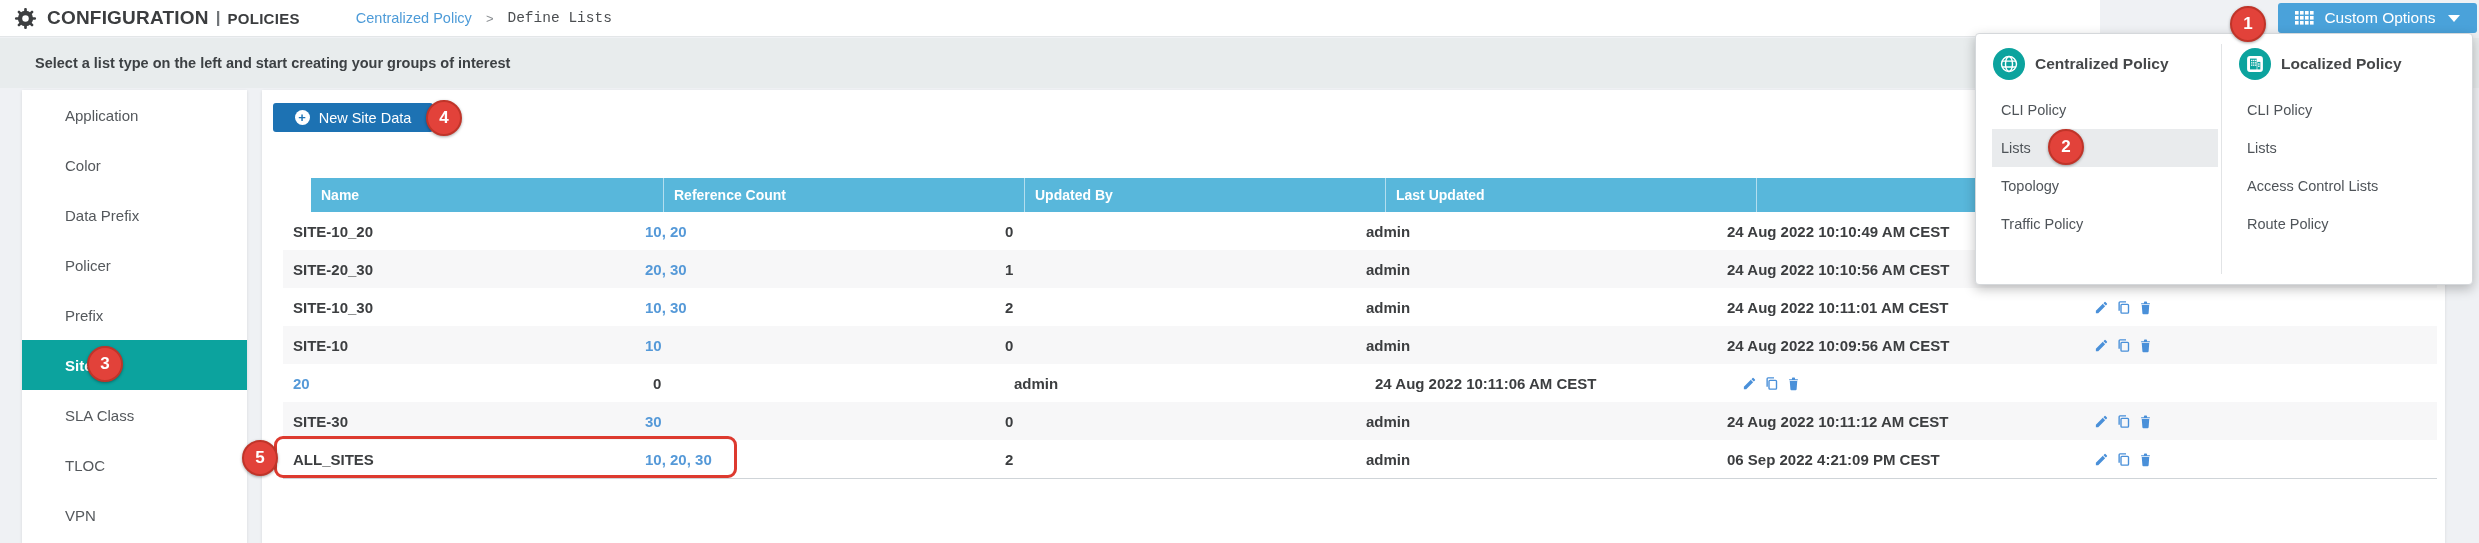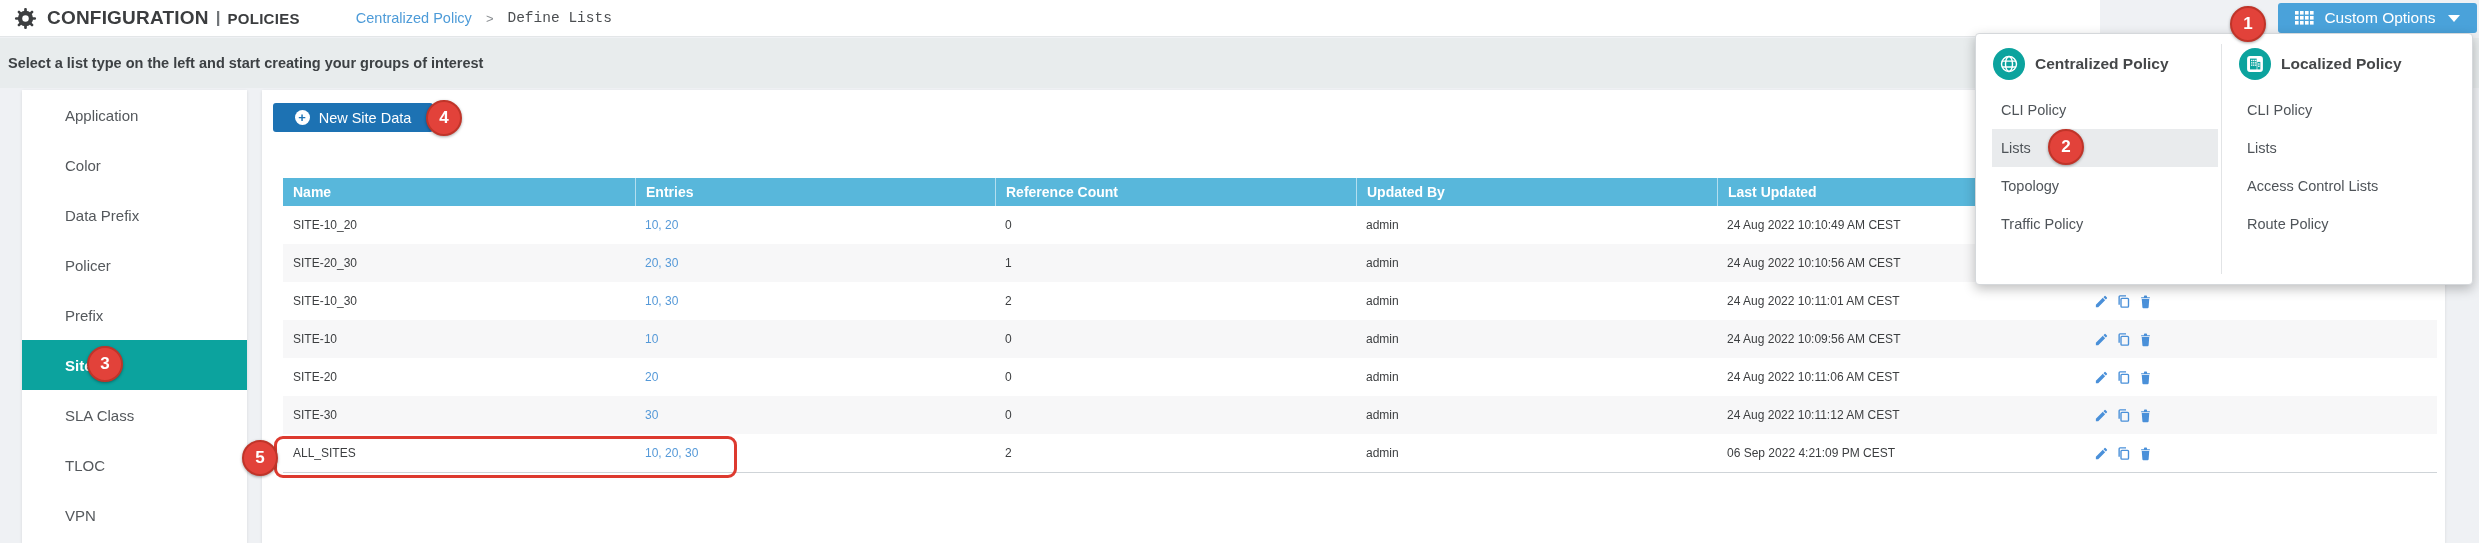--- a/index.html
+++ b/index.html
@@ -22,21 +22,21 @@
   .pipe{color:#6f7377;font-size:17px;margin:0 7px;font-weight:bold;}
   .app-subsection{font-size:15px;font-weight:bold;color:#3b3d3f;letter-spacing:.3px;}
   .breadcrumb{display:flex;align-items:center;margin-left:56px;font-size:14.5px;}
   .bc-link{color:#4d9bd8;cursor:pointer;}
   .bc-sep{color:#8a8e92;margin:0 14px;font-size:13px;}
   .bc-current{color:#4b4e51;font-family:Liberation Mono, monospace;}
   
   .subtitlebar{
     position:absolute;left:0;top:38px;width:2479px;height:50px;
     background:#e8eced;display:flex;align-items:center;
-    padding-left:8px;box-sizing:border-box;
+    padding-left:35px;box-sizing:border-box;
     font-size:14.5px;font-weight:bold;color:#3d4144;
   }
   
   .sidebar{
     position:absolute;left:22px;top:90px;width:225px;height:453px;
     background:#ffffff;box-shadow:0 1px 3px rgba(0,0,0,.10);
   }
   .sb-item{
     height:50px;display:flex;align-items:center;
     padding-left:43px;box-sizing:border-box;
@@ -54,33 +54,33 @@
     display:flex;align-items:center;justify-content:center;gap:9px;
     color:#fff;font-size:14.5px;cursor:pointer;z-index:3;
   }
   .plus-circle{
     width:15px;height:15px;border-radius:50%;background:#ffffff;
     color:#1d72b3;font-size:13px;font-weight:bold;line-height:15px;
     text-align:center;flex:0 0 auto;
   }
   
   .table{position:absolute;left:283px;top:178px;width:2154px;}
-  .thead{display:flex;height:28px;background:#58b7db;}
+  .thead{display:flex;height:34px;background:#58b7db;margin-left:28px;}
   .th{
     display:flex;align-items:center;padding-left:10px;box-sizing:border-box;
     color:#ffffff;font-size:14px;font-weight:bold;
     border-left:1px solid rgba(255,255,255,.55);
   }
   .th:first-child{border-left:none;}
   .tbody{border-bottom:1px solid #cfd4d8;}
   .tr{display:flex;height:38px;background:#ffffff;}
   .tr.alt{background:#f7f7f8;}
   .td{
     display:flex;align-items:center;padding-left:10px;box-sizing:border-box;
-    font-size:12px;color:#3c3e40;white-space:nowrap;overflow:hidden;
+    font-size:15px;color:#3c3e40;white-space:nowrap;overflow:hidden;font-weight:bold;
   }
   .td.link{color:#5599d8;cursor:pointer;}
   .c0{width:352px;}.c1{width:360px;}.c2{width:361px;}.c3{width:361px;}.c4{width:371px;}
   .c5{flex:1;}
   .actions{gap:7px;padding-left:6px;}
   .action-icon{width:15px;height:15px;cursor:pointer;flex:0 0 auto;}
   
   .custom-options-btn{
     position:absolute;left:2278px;top:3px;width:199px;height:30px;
     background:#4aa2da;border-radius:3px;z-index:3;
@@ -196,21 +196,20 @@
 <div class="main-panel"></div>
 
 <div class="new-list-btn">
   <span class="plus-circle">+</span>
   <span>New Site Data</span>
 </div>
 
 <div class="table">
   <div class="thead">
       <div class="th c0">Name</div>
-      <div class="th c1">Entries</div>
       <div class="th c2">Reference Count</div>
       <div class="th c3">Updated By</div>
       <div class="th c4">Last Updated</div>
       <div class="th c5"></div>
     </div>
   <div class="tbody">
       <div class="tr">
         <div class="td c0">SITE-10_20</div>
         <div class="td c1 link">10, 20</div>
         <div class="td c2">0</div>
@@ -280,21 +279,20 @@
   <svg class="action-icon" viewBox="0 0 24 24" fill="none" stroke="#4a90d9" stroke-width="2.2">
             <rect x="8" y="7" width="12" height="14" rx="1.5"></rect>
             <path d="M5 17V4.5A1.5 1.5 0 0 1 6.5 3H16"></path>
           </svg>
   <svg class="action-icon" viewBox="0 0 24 24" fill="#4a90d9">
             <path d="M6 8h12l-1 13.2a1.6 1.6 0 0 1-1.6 1.4H8.6A1.6 1.6 0 0 1 7 21.2L6 8zM9.5 3.8A1.3 1.3 0 0 1 10.8 2.5h2.4a1.3 1.3 0 0 1 1.3 1.3V5H19v1.8H5V5h4.5V3.8z"></path>
           </svg>
 </div>
       </div>
       <div class="tr">
-        <div class="td c0">SITE-20</div>
         <div class="td c1 link">20</div>
         <div class="td c2">0</div>
         <div class="td c3">admin</div>
         <div class="td c4">24 Aug 2022 10:11:06 AM CEST</div>
         <div class="td c5 actions">
   <svg class="action-icon" viewBox="0 0 24 24" fill="#4a90d9">
             <path d="M3 17.25V21h3.75L17.81 9.94l-3.75-3.75L3 17.25zM20.71 7.04a1 1 0 0 0 0-1.41l-2.34-2.34a1 1 0 0 0-1.41 0l-1.83 1.83 3.75 3.75 1.83-1.83z"></path>
           </svg>
   <svg class="action-icon" viewBox="0 0 24 24" fill="none" stroke="#4a90d9" stroke-width="2.2">
             <rect x="8" y="7" width="12" height="14" rx="1.5"></rect>

